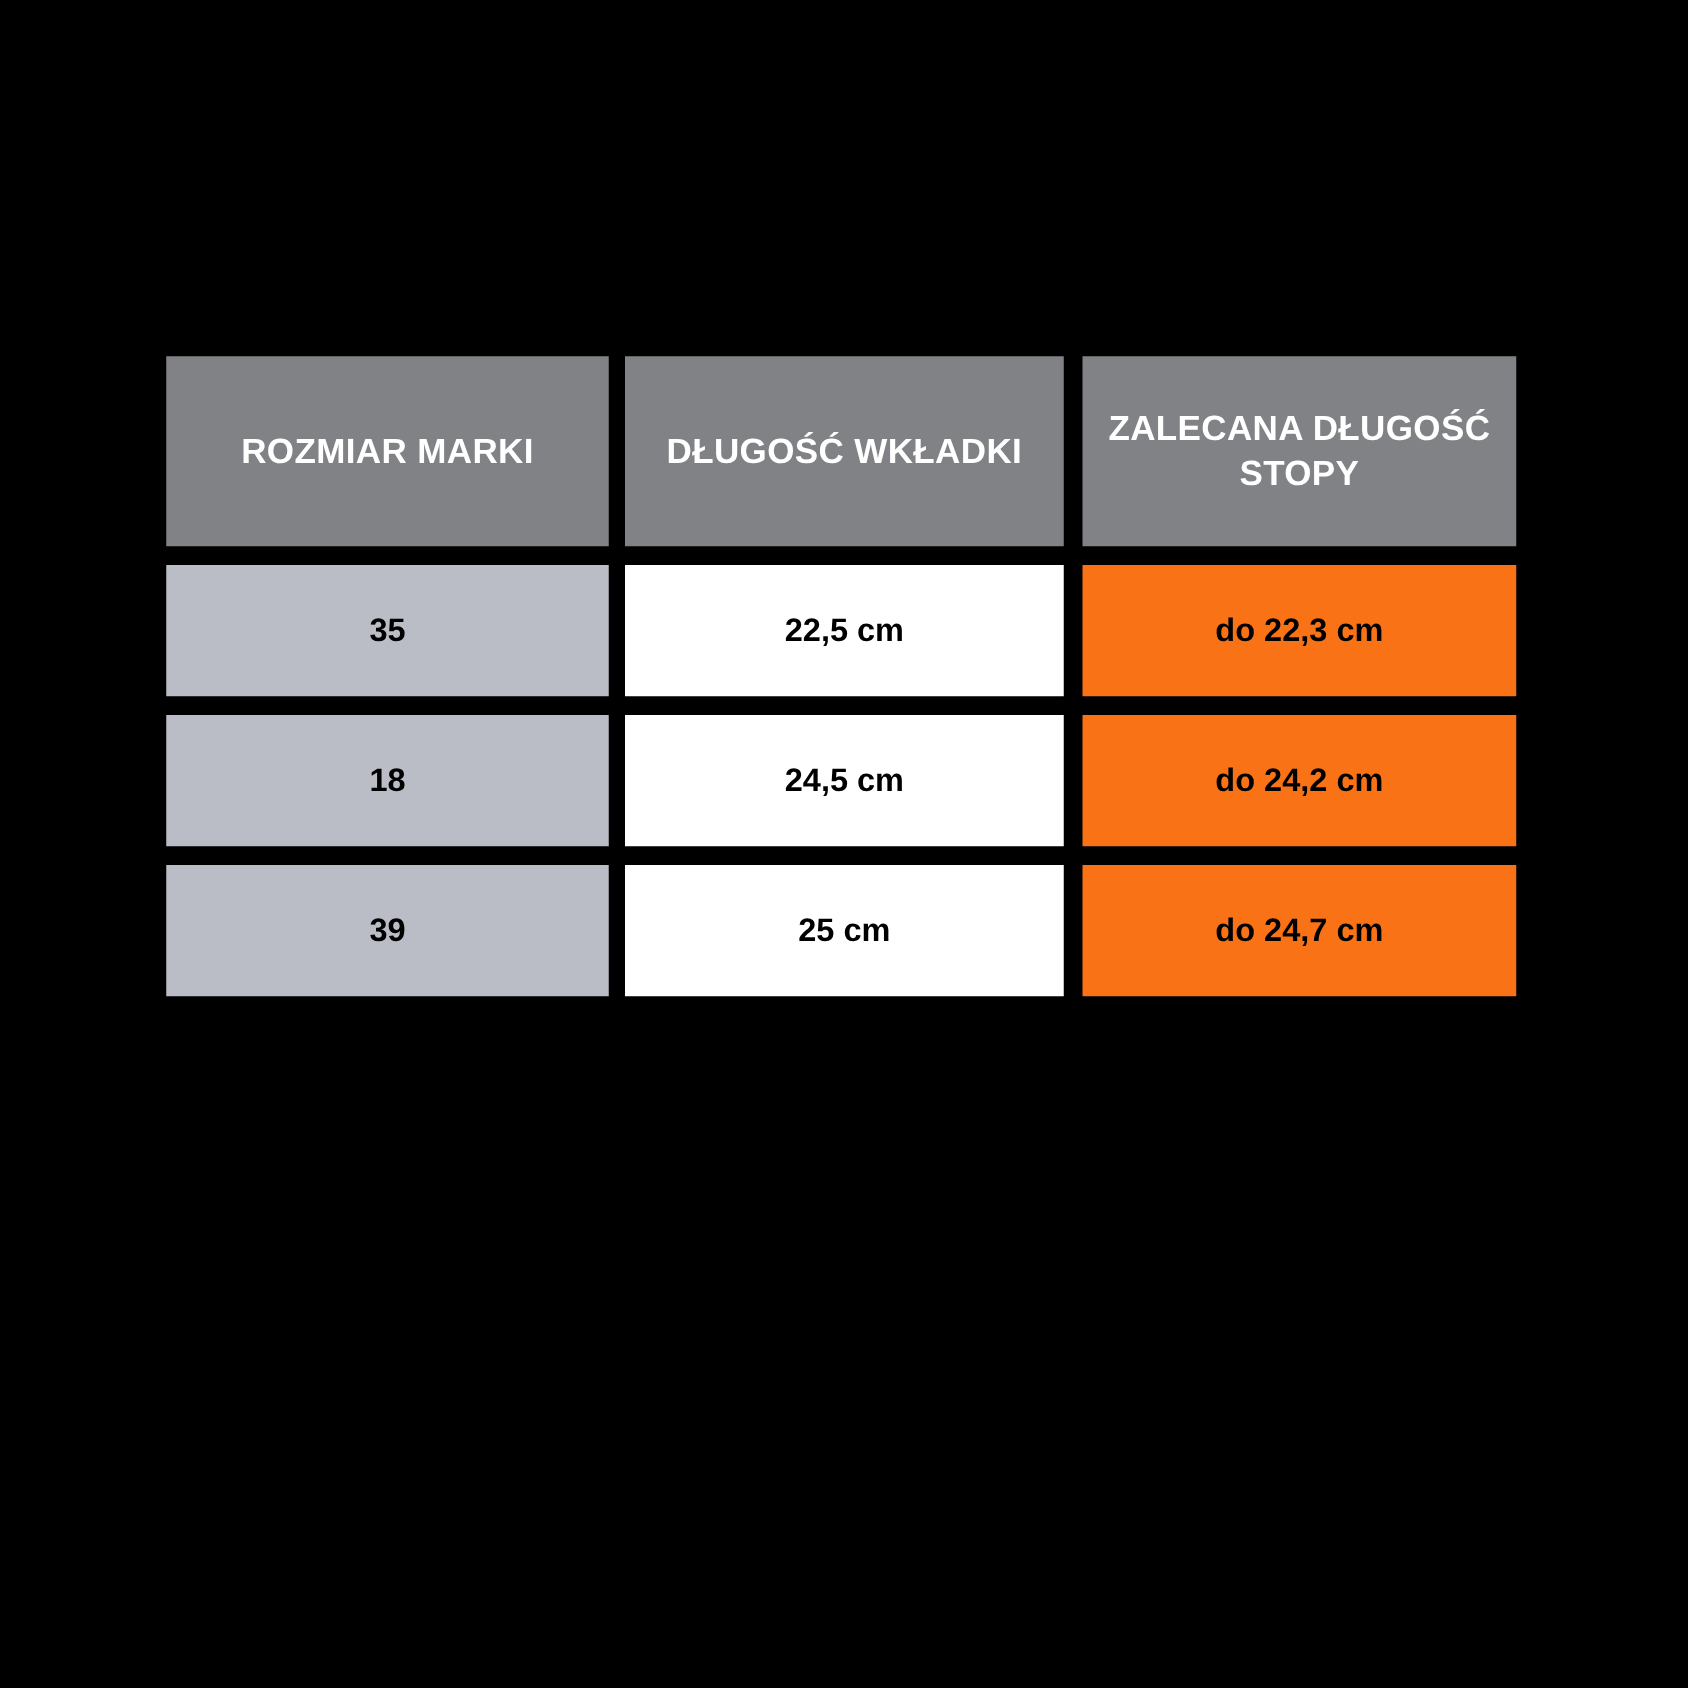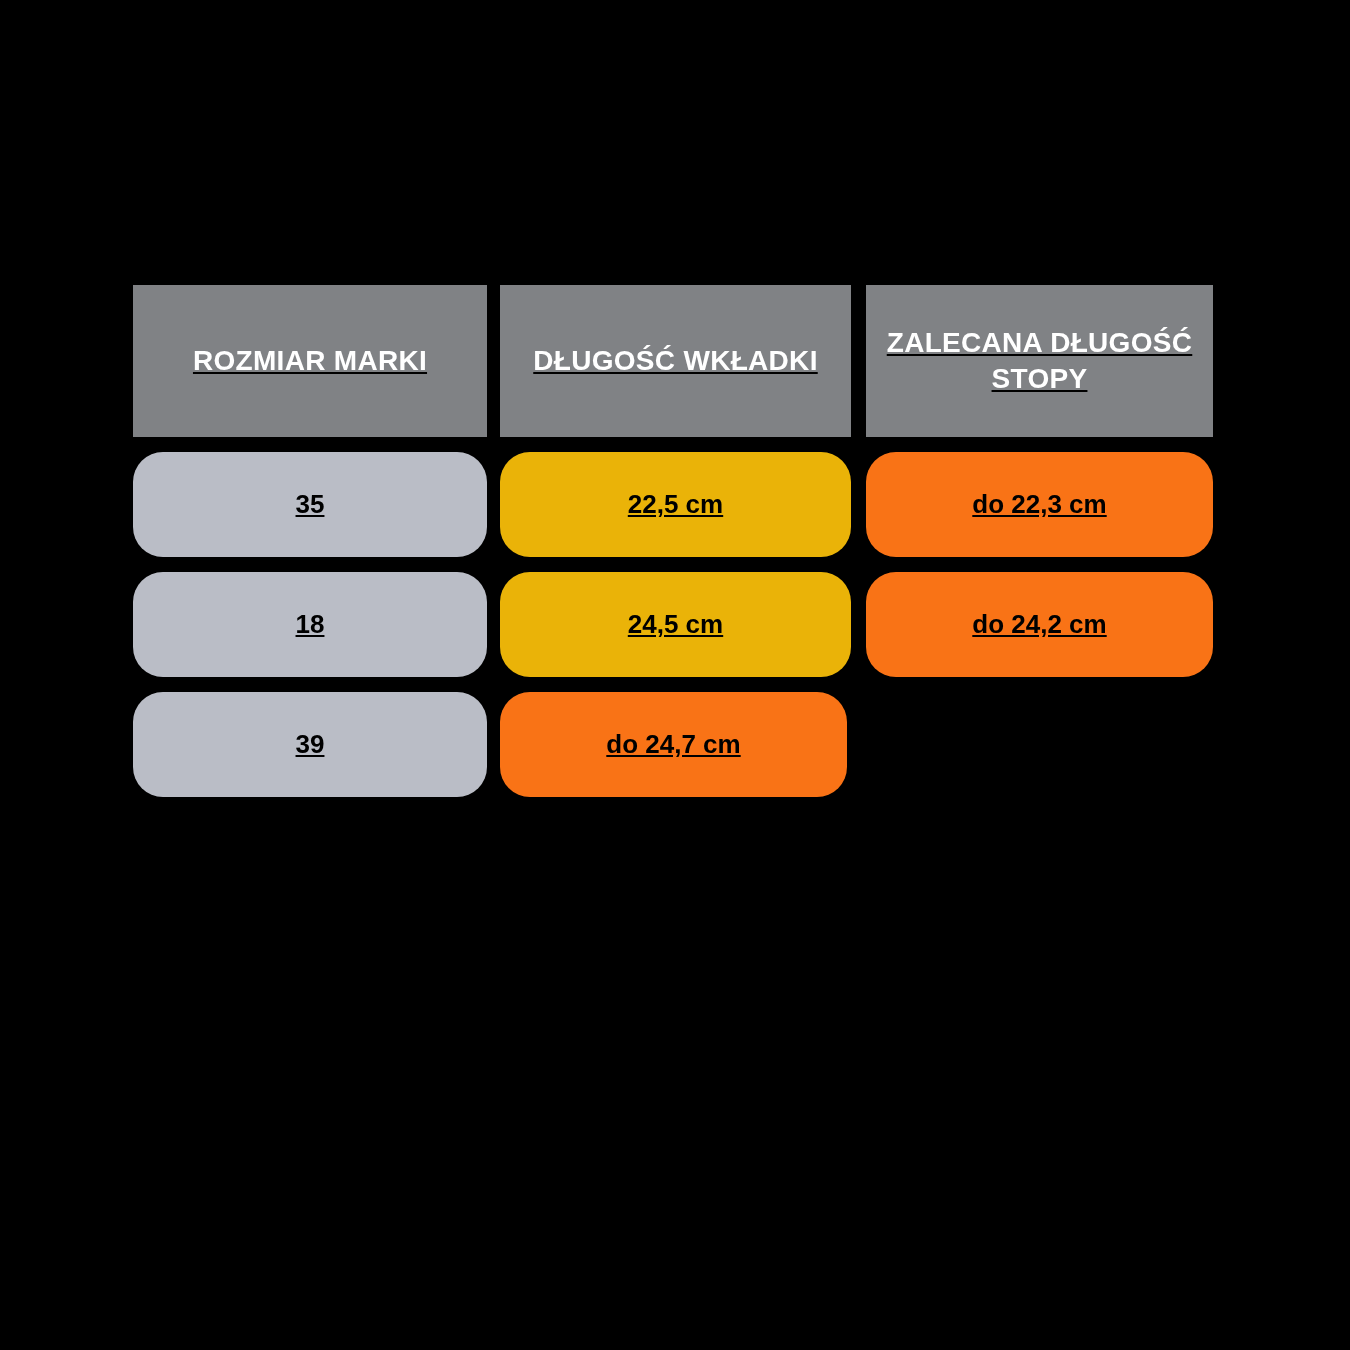--- a/index.html
+++ b/index.html
@@ -17,21 +17,20 @@
   }
 
   #size-chart {
     position: absolute;
     left: 133px;
     top: 285px;
     width: 930px;
     height: 857px;
     display: flex;
     flex-direction: column;
-    text-decoration: underline;
   }
 
   
   .chart-header {
     display: flex;
     height: 152px;
     flex: 0 0 152px;
     margin-bottom: 15px;
   }
   .chart-header .hcell {
@@ -67,30 +66,29 @@
   .chart-row .cell {
     display: flex;
     align-items: center;
     justify-content: center;
     text-align: center;
     color: #000000;
     font-size: 26px;
     font-weight: 700;
     box-sizing: border-box;
     padding: 0 8px;
-    border-radius: 30px;
   }
 
   
   .col-1 { flex: 0 0 354px; width: 354px; margin-right: 13px; }
   .col-2 { flex: 0 0 351px; width: 351px; margin-right: 15px; }
   .col-3 { flex: 0 0 347px; width: 347px; }
 
   .chart-row .col-1 { background: #babdc6; }
-  .chart-row .col-2 { background: #eab308; }
+  .chart-row .col-2 { background: #ffffff; }
   .chart-row .col-3 { background: #f97316; }
 </style>
 </head>
 <body>
 
 <div id="size-chart">
 
   <div class="chart-header">
     <div class="hcell col-1">ROZMIAR MARKI</div>
     <div class="hcell col-2">DŁUGOŚĆ WKŁADKI</div>
@@ -108,18 +106,19 @@
 
 
     <div class="chart-row">
       <div class="cell col-1">18</div>
       <div class="cell col-2">24,5 cm</div>
       <div class="cell col-3">do 24,2 cm</div>
     </div>
 
     <div class="chart-row">
       <div class="cell col-1">39</div>
+      <div class="cell col-2">25 cm</div>
       <div class="cell col-3">do 24,7 cm</div>
     </div>
 
 
   </div>
 </div>
 
 </body></html>

